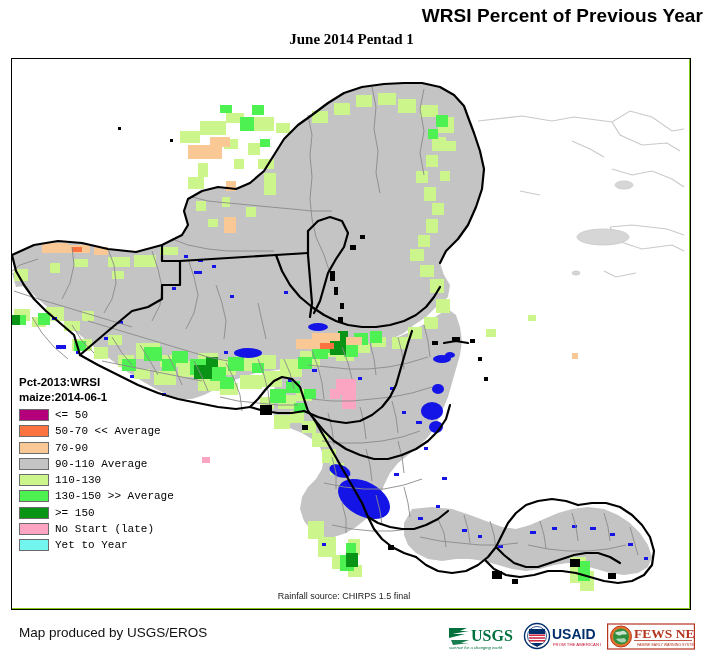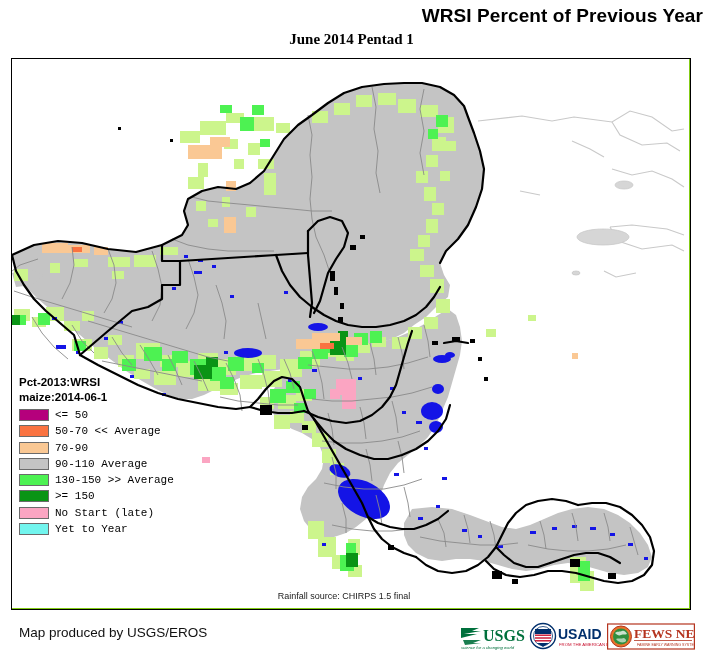--- a/index.html
+++ b/index.html
@@ -111,21 +111,21 @@
     font-size: 13.5px;
     color: #111;
     white-space: nowrap;
   }
   #logo-bar {
     position: absolute;
     right: 8px;
     top: 622px;
     display: flex;
     align-items: center;
-    gap: 0;
+    gap: 6px;
   }
   .logo { display: block; }
 </style>
 </head>
 <body>
 
 <div id="title-block">
   <div id="main-title">WRSI Percent of Previous Year</div>
   <div id="sub-title">June 2014 Pentad 1</div>
 </div>
@@ -554,20 +554,24 @@
         </div>
         <div class="legend-row">
           <span class="legend-swatch" style="background: rgb(250, 200, 148);"></span>
           <span class="legend-label">70-90</span>
         </div>
         <div class="legend-row">
           <span class="legend-swatch" style="background: rgb(196, 196, 196);"></span>
           <span class="legend-label">90-110 Average</span>
         </div>
         <div class="legend-row">
+          <span class="legend-swatch" style="background: rgb(204, 245, 140);"></span>
+          <span class="legend-label">110-130</span>
+        </div>
+        <div class="legend-row">
           <span class="legend-swatch" style="background: rgb(77, 242, 82);"></span>
           <span class="legend-label">130-150 &gt;&gt; Average</span>
         </div>
         <div class="legend-row">
           <span class="legend-swatch" style="background: rgb(10, 148, 21);"></span>
           <span class="legend-label">&gt;= 150</span>
         </div>
         <div class="legend-row">
           <span class="legend-swatch" style="background: rgb(251, 165, 194);"></span>
           <span class="legend-label">No Start (late)</span>

